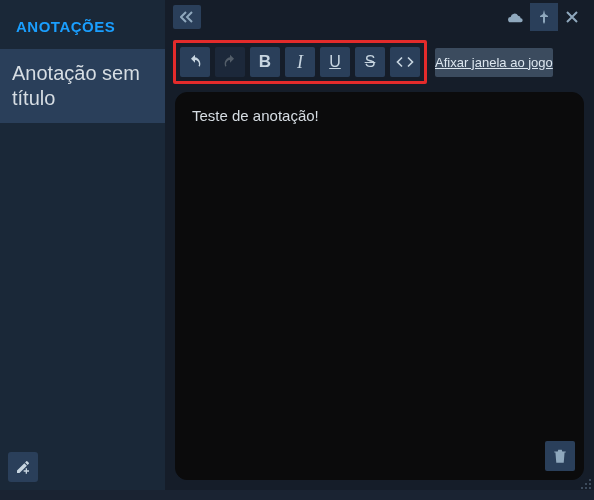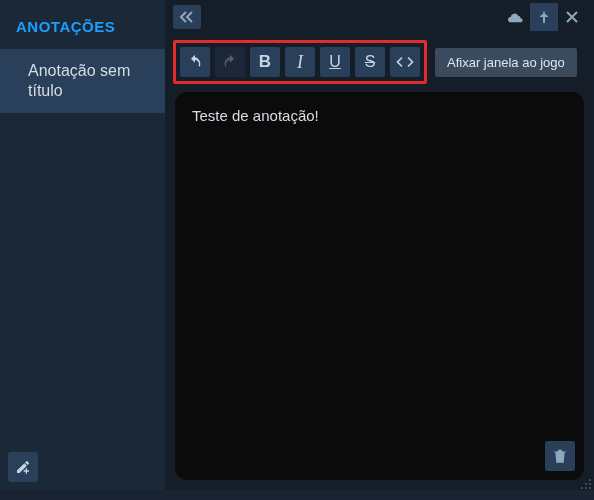--- a/index.html
+++ b/index.html
@@ -25,22 +25,22 @@
 .sidebar-title {
   color: #1a9fff;
   font-weight: bold;
   font-size: 15px;
   padding: 18px 16px 14px 16px;
   letter-spacing: 0.5px;
   border-radius: 6px;
 }
 .note-item {
   background: #2a3f5a;
-  padding: 12px 28px;
-  font-size: 16px;
+  padding: 12px 12px;
+  font-size: 20px;
   color: #d6dde3;
   line-height: 1.25;
   cursor: pointer;
 }
 .sidebar-footer {
   margin-top: auto;
   padding: 8px;
 }
 .edit-btn {
   width: 30px; height: 30px;
@@ -109,24 +109,25 @@
 }
 .tool-btn.disabled { opacity: 0.35; cursor: default; }
 .tool-btn.bold { font-weight: 900; font-size: 17px; }
 .tool-btn.italic { font-style: italic; font-family: 'Times New Roman', serif; font-size: 18px; }
 .tool-btn.underline { text-decoration: underline; font-size: 16px; }
 .tool-btn.strike { font-size: 16px; }
 .pin-btn {
   background: #3b4b5e;
   color: #dce6ef;
   font-size: 13px;
-  padding: 7px 12px;
+  padding: 7px 0;
   border-radius: 2px;
   cursor: pointer;
   white-space: nowrap;
+  text-decoration: underline;
 }
 .editor {
   flex: 1;
   margin: 2px 10px 10px 10px;
   background: #0b0b0c;
   border: 1px solid #0b0b0c;
   border-radius: 12px;
   padding: 14px 16px;
   color: #d6dde3;
   font-size: 15px;

